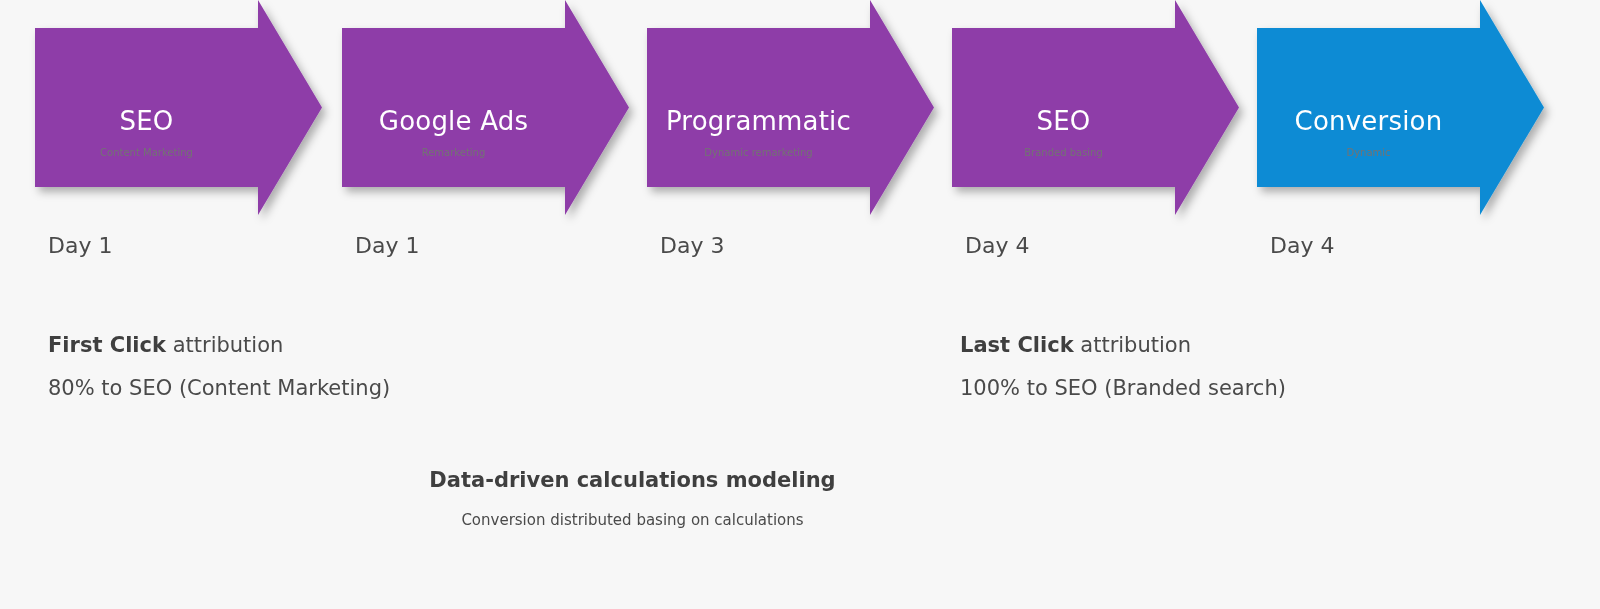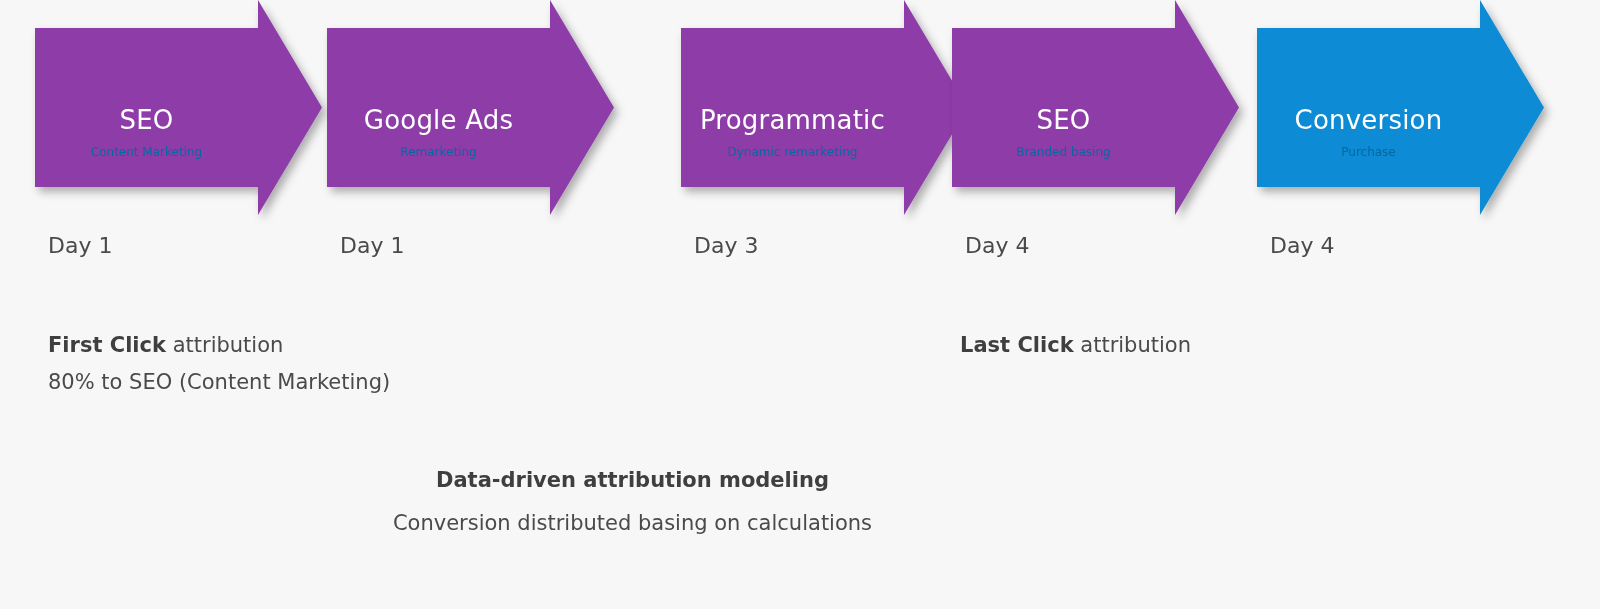--- a/index.html
+++ b/index.html
@@ -56,22 +56,22 @@
   }
   .arrow-title {
     color: #ffffff;
     font-size: 26px;
     line-height: 1.15;
     letter-spacing: 0.2px;
     white-space: nowrap;
     margin-bottom: 10px;
   }
   .arrow-sub {
-    color: #0369a1;
-    font-size: 12px;
+    color: #737373;
+    font-size: 10px;
     line-height: 1.15;
     white-space: nowrap;
   }
   .day-label {
     position: absolute;
     top: 233px;
     left: 13px;
     color: #4a4a4a;
     font-size: 22px;
     white-space: nowrap;
@@ -79,21 +79,21 @@
 
   
   .note {
     position: absolute;
     color: #4a4a4a;
     font-size: 21px;
     line-height: 1.0;
     white-space: nowrap;
   }
   .note-head {
-    margin-bottom: 16px;
+    margin-bottom: 22px;
   }
   .note-head b {
     font-weight: bold;
     color: #3f3f3f;
   }
   .note-body {
     color: #4a4a4a;
   }
   .note-left  { left: 48px;  top: 335px; }
   .note-right { left: 960px; top: 335px; }
@@ -106,21 +106,21 @@
     text-align: center;
   }
   .footer-title {
     font-size: 21px;
     font-weight: bold;
     color: #3f3f3f;
     line-height: 1.0;
     margin-bottom: 22px;
   }
   .footer-sub {
-    font-size: 21px;
+    font-size: 15px;
     color: #4a4a4a;
     line-height: 1.0;
   }
 </style>
 </head>
 <body style="background: rgb(247, 247, 247);">
 
 <div id="canvas">
 
   <div class="flow">
@@ -134,37 +134,37 @@
         </defs>
         <path id="arrow-path-0" d="M 0 28 L 223 28 L 223 0 L 287 107.5 L 223 215 L 223 187 L 0 187 Z" filter="url(#sh0)" fill="#8e3da8"></path>
       </svg>
       <div class="arrow-labels">
         <div class="arrow-title">SEO</div>
         <div class="arrow-sub">Content Marketing</div>
       </div>
       <div class="day-label">Day 1</div>
     </div>
 
-    <div class="step" id="step-1" style="left: 327px; text-decoration: underline;">
+    <div class="step" id="step-1" style="left: 342px; text-decoration: underline;">
       <svg class="arrow-svg" viewBox="0 0 310 215">
         <defs>
           <filter id="sh1" x="-20%" y="-20%" width="160%" height="160%">
             <feDropShadow dx="4" dy="5" stdDeviation="4" flood-color="#000000" flood-opacity="0.30"></feDropShadow>
           </filter>
         </defs>
         <path id="arrow-path-1" d="M 0 28 L 223 28 L 223 0 L 287 107.5 L 223 215 L 223 187 L 0 187 Z" filter="url(#sh1)" fill="#8e3da8"></path>
       </svg>
       <div class="arrow-labels">
         <div class="arrow-title">Google Ads</div>
         <div class="arrow-sub">Remarketing</div>
       </div>
       <div class="day-label">Day 1</div>
     </div>
 
-    <div class="step" id="step-2" style="left: 647px; margin-left: 34px;">
+    <div class="step" id="step-2" style="left: 647px;">
       <svg class="arrow-svg" viewBox="0 0 310 215">
         <defs>
           <filter id="sh2" x="-20%" y="-20%" width="160%" height="160%">
             <feDropShadow dx="4" dy="5" stdDeviation="4" flood-color="#000000" flood-opacity="0.30"></feDropShadow>
           </filter>
         </defs>
         <path id="arrow-path-2" d="M 0 28 L 223 28 L 223 0 L 287 107.5 L 223 215 L 223 187 L 0 187 Z" filter="url(#sh2)" fill="#8e3da8"></path>
       </svg>
       <div class="arrow-labels">
         <div class="arrow-title">Programmatic</div>
@@ -193,34 +193,35 @@
       <svg class="arrow-svg" viewBox="0 0 310 215">
         <defs>
           <filter id="sh4" x="-20%" y="-20%" width="160%" height="160%">
             <feDropShadow dx="4" dy="5" stdDeviation="4" flood-color="#000000" flood-opacity="0.30"></feDropShadow>
           </filter>
         </defs>
         <path id="arrow-path-4" d="M 0 28 L 223 28 L 223 0 L 287 107.5 L 223 215 L 223 187 L 0 187 Z" filter="url(#sh4)" fill="#0d8bd4"></path>
       </svg>
       <div class="arrow-labels">
         <div class="arrow-title">Conversion</div>
-        <div class="arrow-sub">Purchase</div>
+        <div class="arrow-sub">Dynamic</div>
       </div>
       <div class="day-label">Day 4</div>
     </div>
 
   </div>
 
   <div class="note note-left">
     <div class="note-head"><b>First Click</b><span> attribution</span></div>
     <div class="note-body">80% to SEO (Content Marketing)</div>
   </div>
 
   <div class="note note-right">
     <div class="note-head"><b>Last Click</b><span> attribution</span></div>
+    <div class="note-body">100% to SEO (Branded search)</div>
   </div>
 
   <div class="footer">
-    <div class="footer-title">Data-driven attribution modeling</div>
+    <div class="footer-title">Data-driven calculations modeling</div>
     <div class="footer-sub">Conversion distributed basing on calculations</div>
   </div>
 
 </div>
 
 </body></html>

